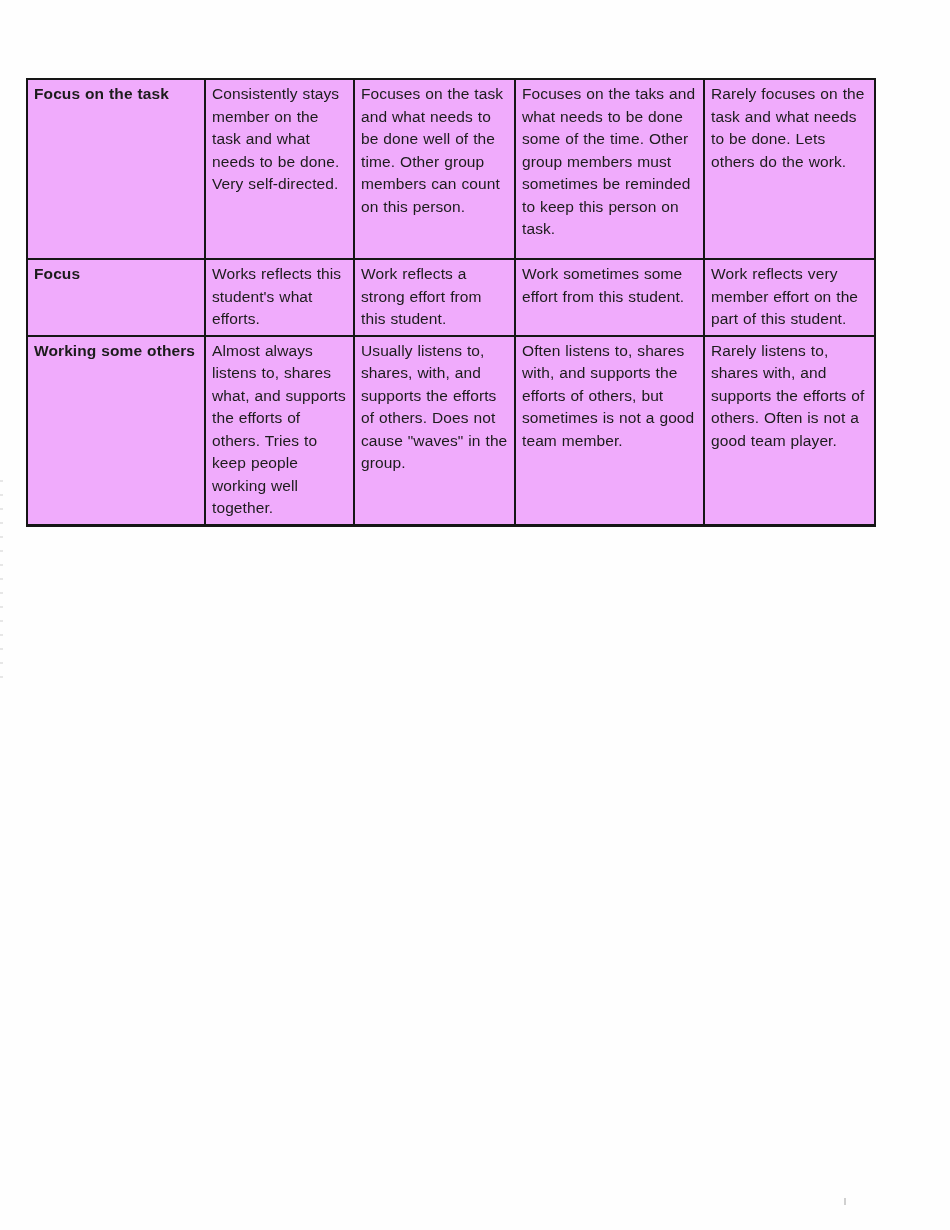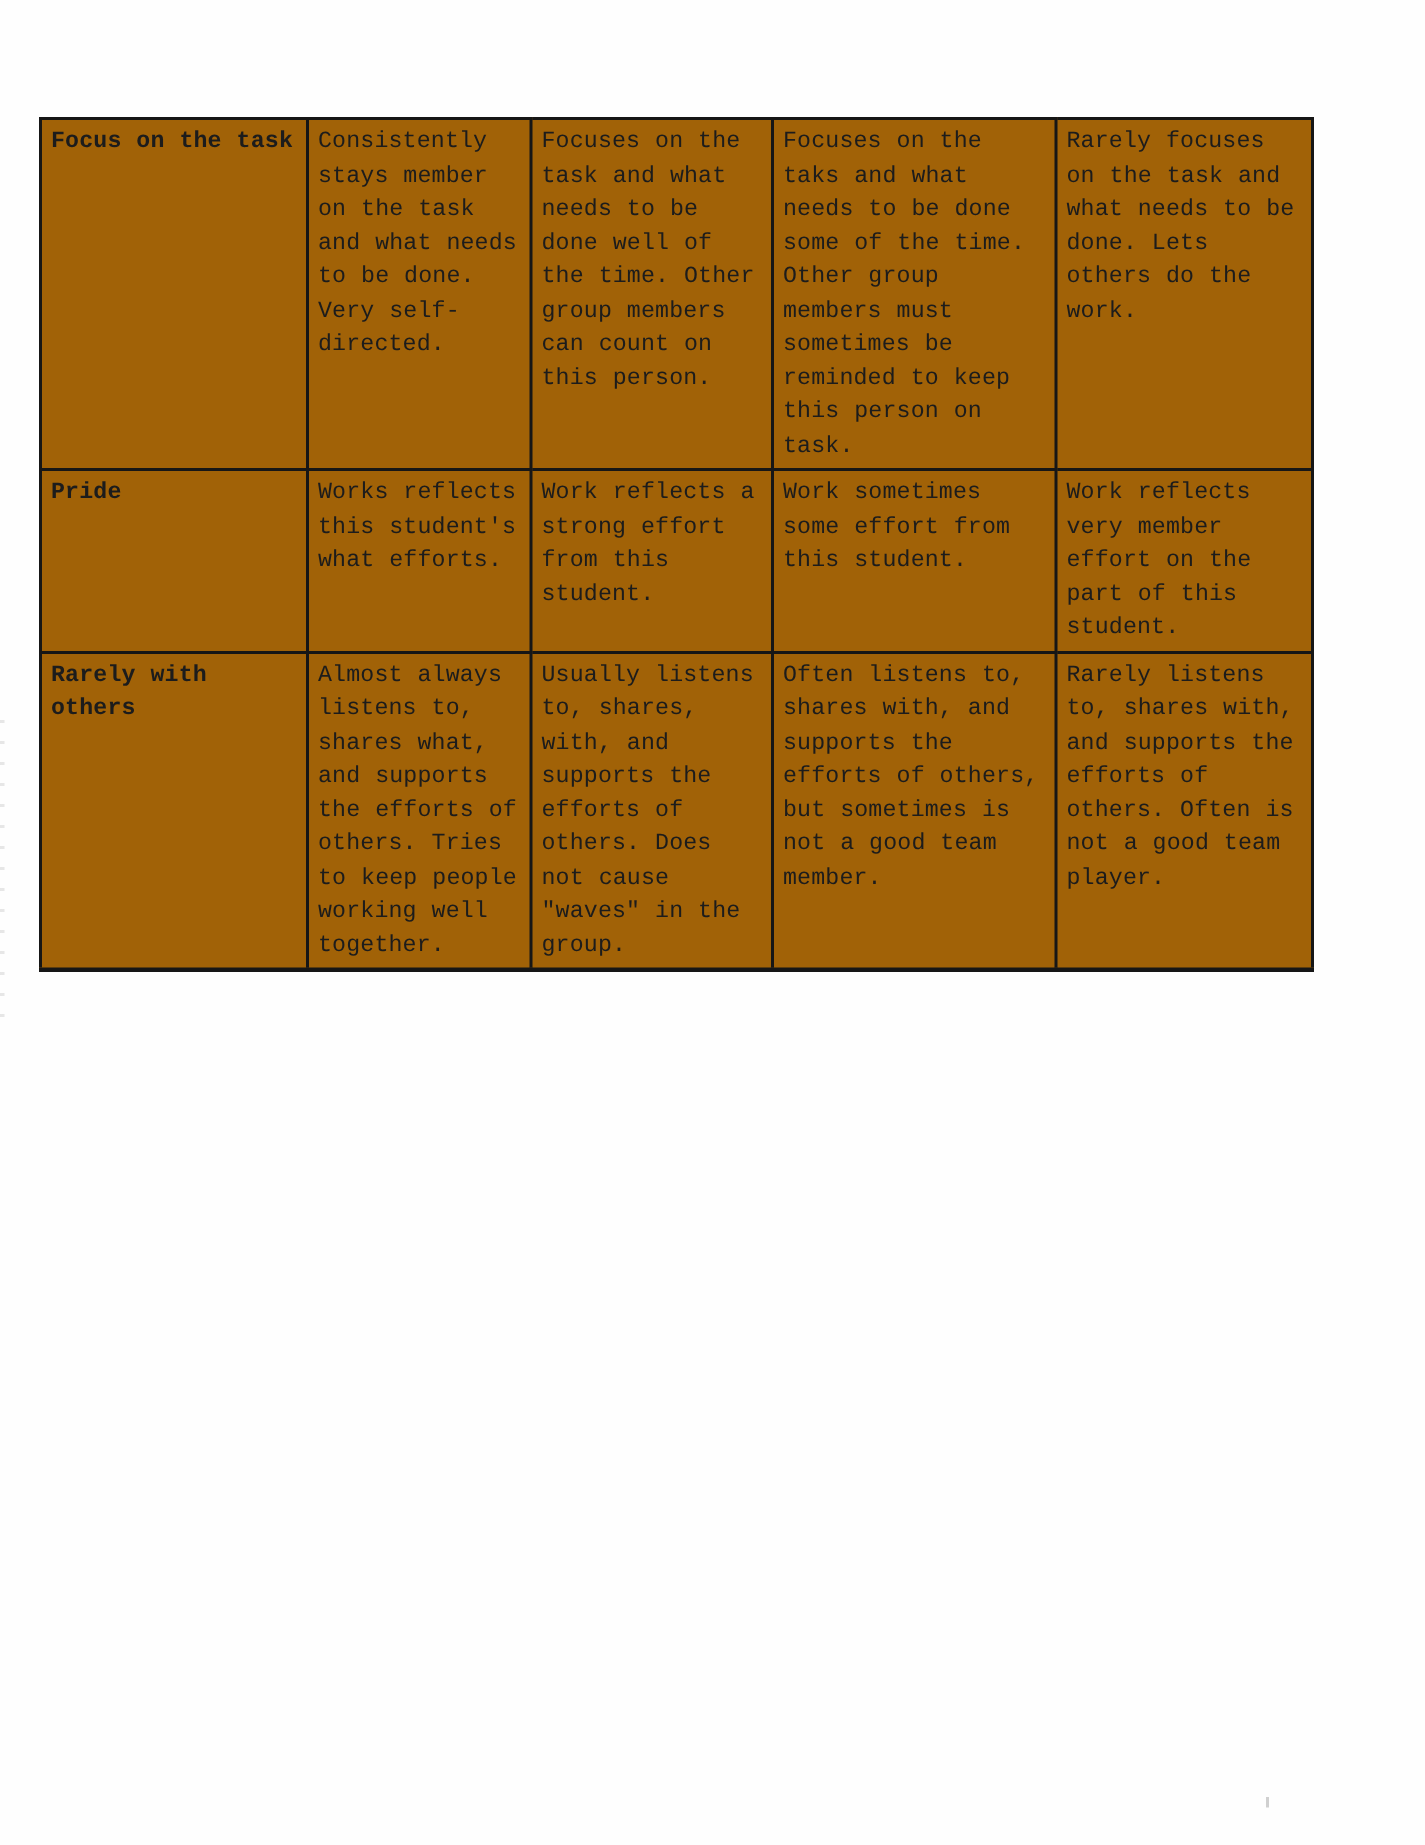--- a/index.html
+++ b/index.html
@@ -43,24 +43,23 @@
     background: rgba(140,140,140,0.4);
   }
 
   table.rubric {
     position: absolute;
     left: 26px;
     top: 78px;
     width: 848px;
     border-collapse: collapse;
     table-layout: fixed;
-    background: #a16207;
+    background: #f0abfc;
     border: 2px solid #161616;
     border-bottom-width: 3px;
-    font-family: Liberation Mono, monospace;
   }
 
   table.rubric td {
     border: 2px solid #161616;
     vertical-align: top;
     padding: 3px 4px 4px 6px;
     font-size: 15.5px;
     line-height: 22.5px;
     letter-spacing: 0.1px;
     word-spacing: 0.5px;
@@ -93,28 +92,28 @@
     </colgroup>
     <tbody>
       <tr class="row-focus">
         <td class="criterion">Focus on the task</td>
         <td>Consistently stays member on the task and what needs to be done. Very self-directed.</td>
         <td>Focuses on the task and what needs to be done well of the time. Other group members can count on this person.</td>
         <td>Focuses on the taks and what needs to be done some of the time. Other group members must sometimes be reminded to keep this person on task.</td>
         <td>Rarely focuses on the task and what needs to be done. Lets others do the work.</td>
       </tr>
       <tr class="row-pride">
-        <td class="criterion">Pride</td>
+        <td class="criterion">Focus</td>
         <td>Works reflects this student's what efforts.</td>
         <td>Work reflects a strong effort from this student.</td>
         <td>Work sometimes some effort from this student.</td>
         <td>Work reflects very member effort on the part of this student.</td>
       </tr>
       <tr class="row-working">
-        <td class="criterion">Rarely with others</td>
+        <td class="criterion">Working some others</td>
         <td>Almost always listens to, shares what, and supports the efforts of others. Tries to keep people working well together.</td>
         <td>Usually listens to, shares, with, and supports the efforts of others. Does not cause "waves" in the group.</td>
         <td>Often listens to, shares with, and supports the efforts of others, but sometimes is not a good team member.</td>
         <td>Rarely listens to, shares with, and supports the efforts of others. Often is not a good team player.</td>
       </tr>
     </tbody>
   </table>
 
 </div>
 

